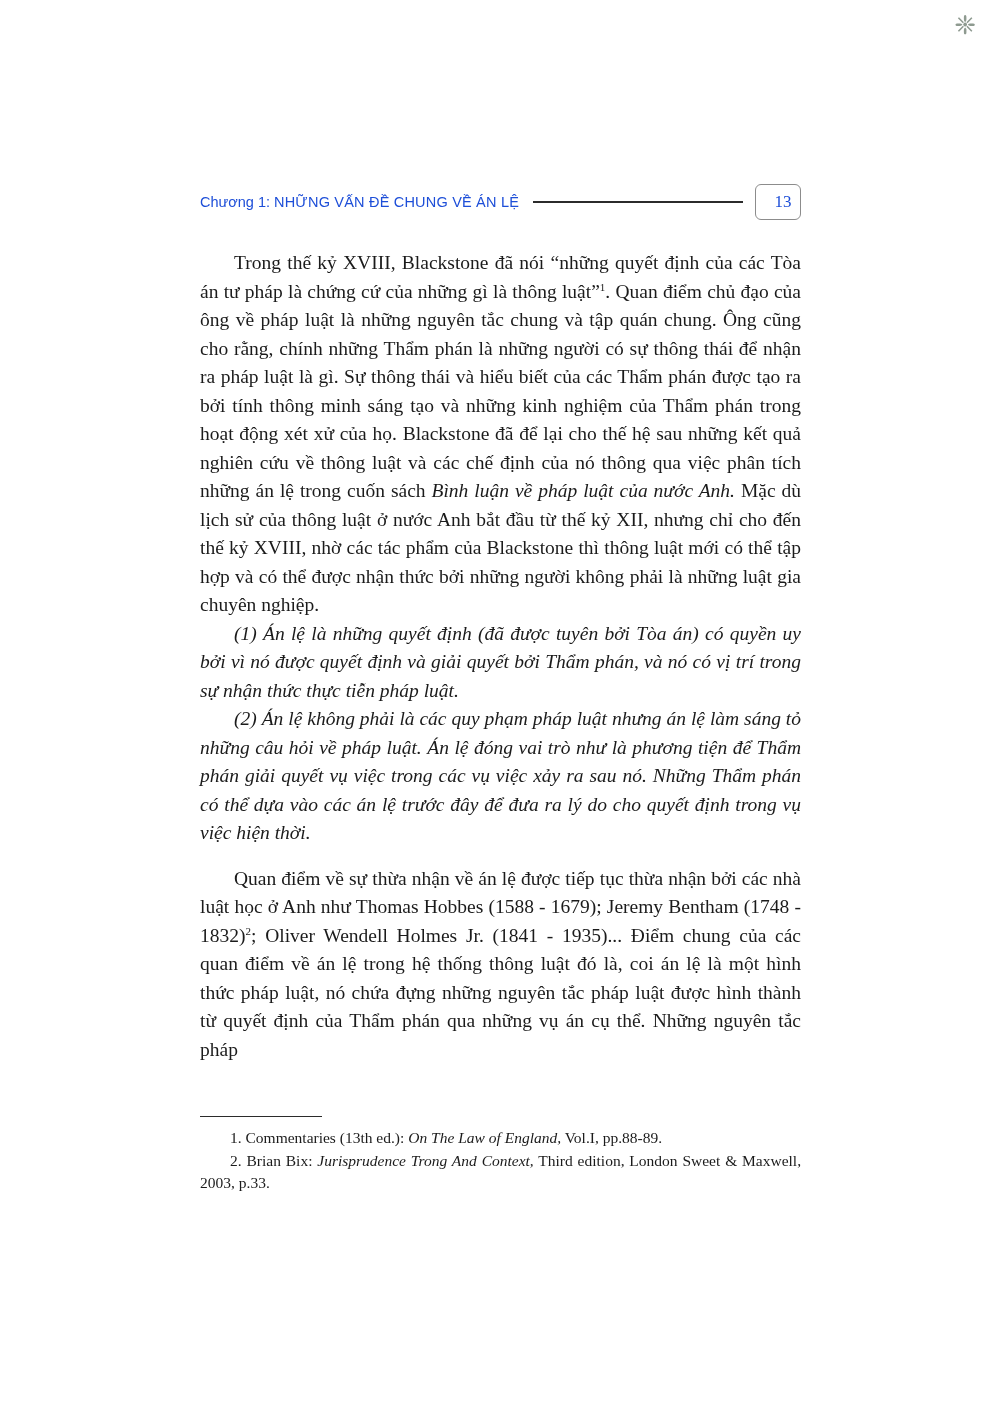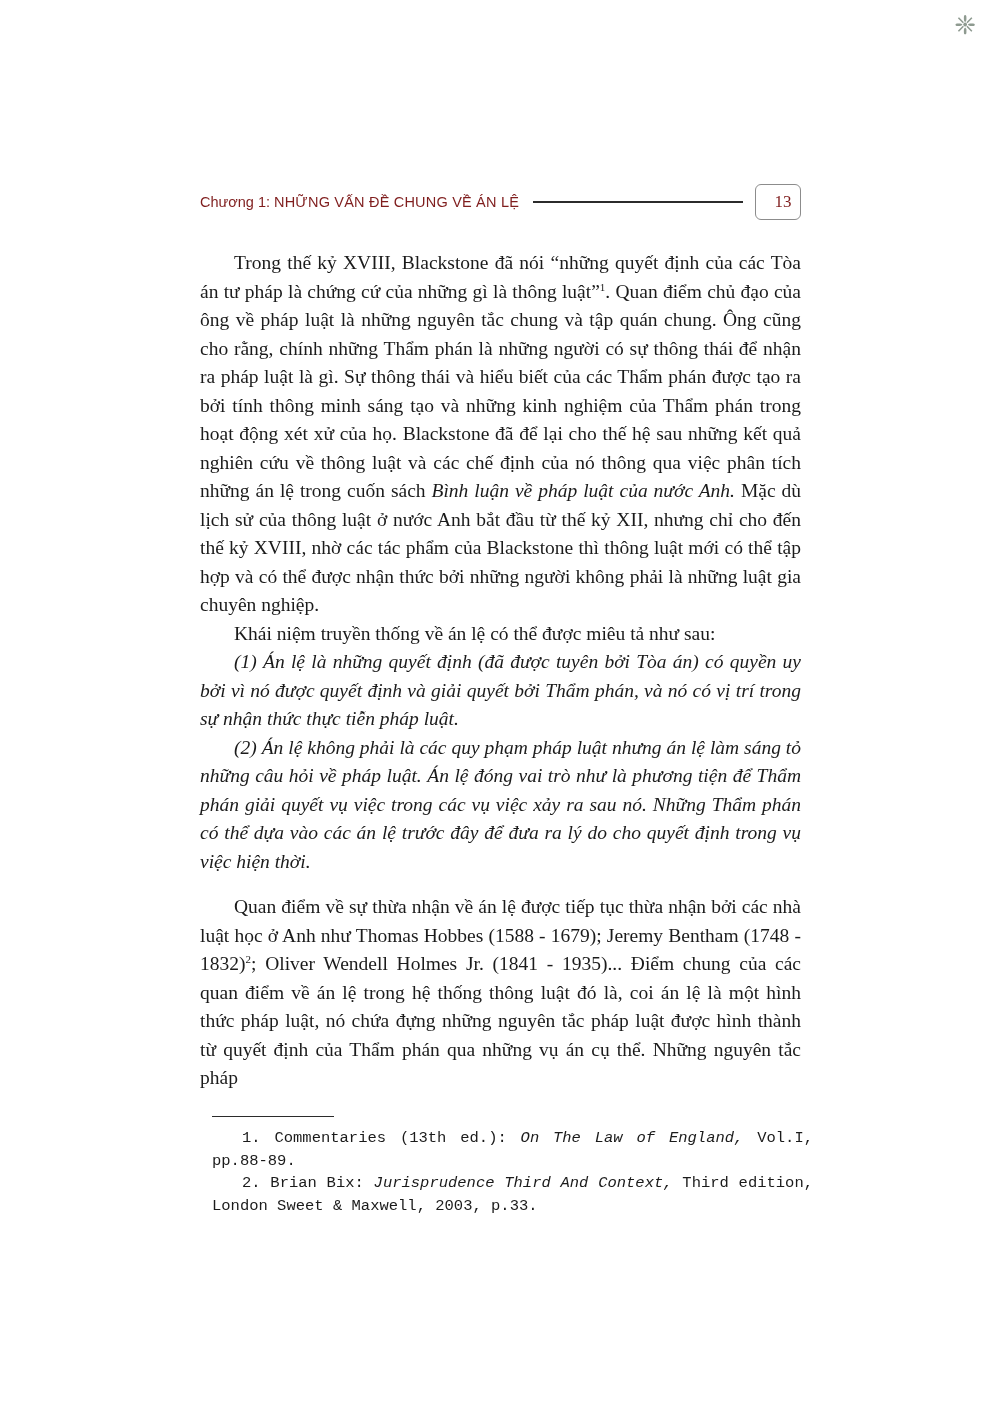--- a/index.html
+++ b/index.html
@@ -27,21 +27,21 @@
 
   .chapter-header {
     position: absolute;
     top: 184px;
     left: 200px;
     width: 601px;
     display: flex;
     align-items: center;
     font-family: "Liberation Sans", sans-serif;
     font-size: 14.5px;
-    color: #7f1d1d;
+    color: #1d4ed8;
   }
   .chapter-prefix { white-space: pre; }
   .chapter-name { font-weight: normal; letter-spacing: 0.2px; white-space: pre; }
   .header-rule {
     flex: 1;
     height: 0;
     border-top: 2px solid #2b2b2b;
     margin: 0 12px 0 14px;
   }
   .page-number-box {
@@ -69,27 +69,26 @@
     text-align: justify;
   }
   .para { text-indent: 34px; font-family: Liberation Serif, serif; }
   .italic-para { font-style: italic; }
   .gap-top { margin-top: 17px; }
   .italic { font-style: italic; }
   sup.fn-ref { font-size: 11px; line-height: 0; vertical-align: super; }
 
   .footnotes {
     position: absolute;
-    left: 212px;
+    left: 200px;
     top: 1116px;
     width: 601px;
     font-size: 15.5px;
     line-height: 22.5px;
     text-align: justify;
-    font-family: Liberation Mono, monospace;
   }
   .fn-rule {
     width: 122px;
     border-top: 1.5px solid #2b2b2b;
     margin-bottom: 10px;
   }
   .footnote { text-indent: 30px; }
 </style>
 </head>
 <body>
@@ -104,29 +103,28 @@
     <span class="header-rule"></span>
     <span class="page-number-box">
       <span>13</span>
     </span>
   </header>
 
   <main class="page-body">
 
     <p class="para"><span>Trong thế kỷ XVIII, Blackstone đã nói “những quyết định của các Tòa án tư pháp là chứng cứ của những gì là thông luật”</span><sup class="fn-ref">1</sup><span>. Quan điểm chủ đạo của ông về pháp luật là những nguyên tắc chung và tập quán chung. Ông cũng cho rằng, chính những Thẩm phán là những người có sự thông thái để nhận ra pháp luật là gì. Sự thông thái và hiểu biết của các Thẩm phán được tạo ra bởi tính thông minh sáng tạo và những kinh nghiệm của Thẩm phán trong hoạt động xét xử của họ. Blackstone đã để lại cho thế hệ sau những kết quả nghiên cứu về thông luật và các chế định của nó thông qua việc phân tích những án lệ trong cuốn sách </span><span class="italic">Bình luận về pháp luật của nước Anh.</span><span> Mặc dù lịch sử của thông luật ở nước Anh bắt đầu từ thế kỷ XII, nhưng chỉ cho đến thế kỷ XVIII, nhờ các tác phẩm của Blackstone thì thông luật mới có thể tập hợp và có thể được nhận thức bởi những người không phải là những luật gia chuyên nghiệp.</span></p>
 
-    <p class="para"><span>Khái niệm truyền thống về án lệ có thể được miêu tả như sau:</span></p>
 
     <p class="para italic-para"><span>(1) Án lệ là những quyết định (đã được tuyên bởi Tòa án) có quyền uy bởi vì nó được quyết định và giải quyết bởi Thẩm phán, và nó có vị trí trong sự nhận thức thực tiễn pháp luật.</span></p>
 
     <p class="para italic-para"><span>(2) Án lệ không phải là các quy phạm pháp luật nhưng án lệ làm sáng tỏ những câu hỏi về pháp luật. Án lệ đóng vai trò như là phương tiện để Thẩm phán giải quyết vụ việc trong các vụ việc xảy ra sau nó. Những Thẩm phán có thể dựa vào các án lệ trước đây để đưa ra lý do cho quyết định trong vụ việc hiện thời.</span></p>
 
     <p class="para gap-top"><span>Quan điểm về sự thừa nhận về án lệ được tiếp tục thừa nhận bởi các nhà luật học ở Anh như Thomas Hobbes (1588 - 1679); Jeremy Bentham (1748 - 1832)</span><sup class="fn-ref">2</sup><span>; Oliver Wendell Holmes Jr. (1841 - 1935)... Điểm chung của các quan điểm về án lệ trong hệ thống thông luật đó là, coi án lệ là một hình thức pháp luật, nó chứa đựng những nguyên tắc pháp luật được hình thành từ quyết định của Thẩm phán qua những vụ án cụ thể. Những nguyên tắc pháp</span></p>
 
   </main>
 
   <footer class="footnotes">
     <div class="fn-rule"></div>
     <p class="footnote"><span>1. Commentaries (13th ed.): </span><span class="italic">On The Law of England,</span><span> Vol.I, pp.88-89.</span></p>
-    <p class="footnote"><span>2. Brian Bix: </span><span class="italic">Jurisprudence Third And Context,</span><span> Third edition, London Sweet &amp; Maxwell, 2003, p.33.</span></p>
+    <p class="footnote"><span>2. Brian Bix: </span><span class="italic">Jurisprudence Trong And Context,</span><span> Third edition, London Sweet &amp; Maxwell, 2003, p.33.</span></p>
   </footer>
 
 </div>
 
 </body></html>

